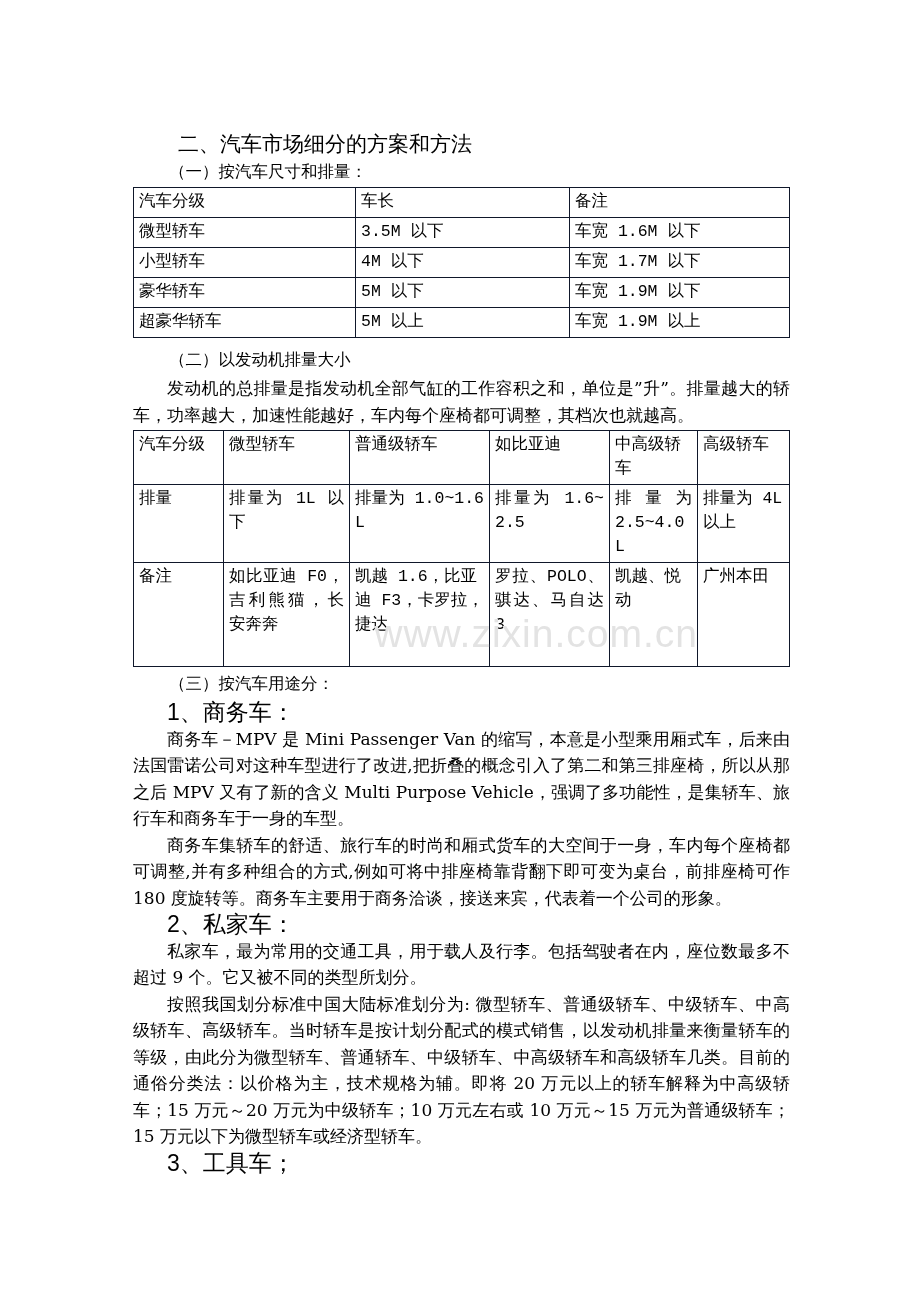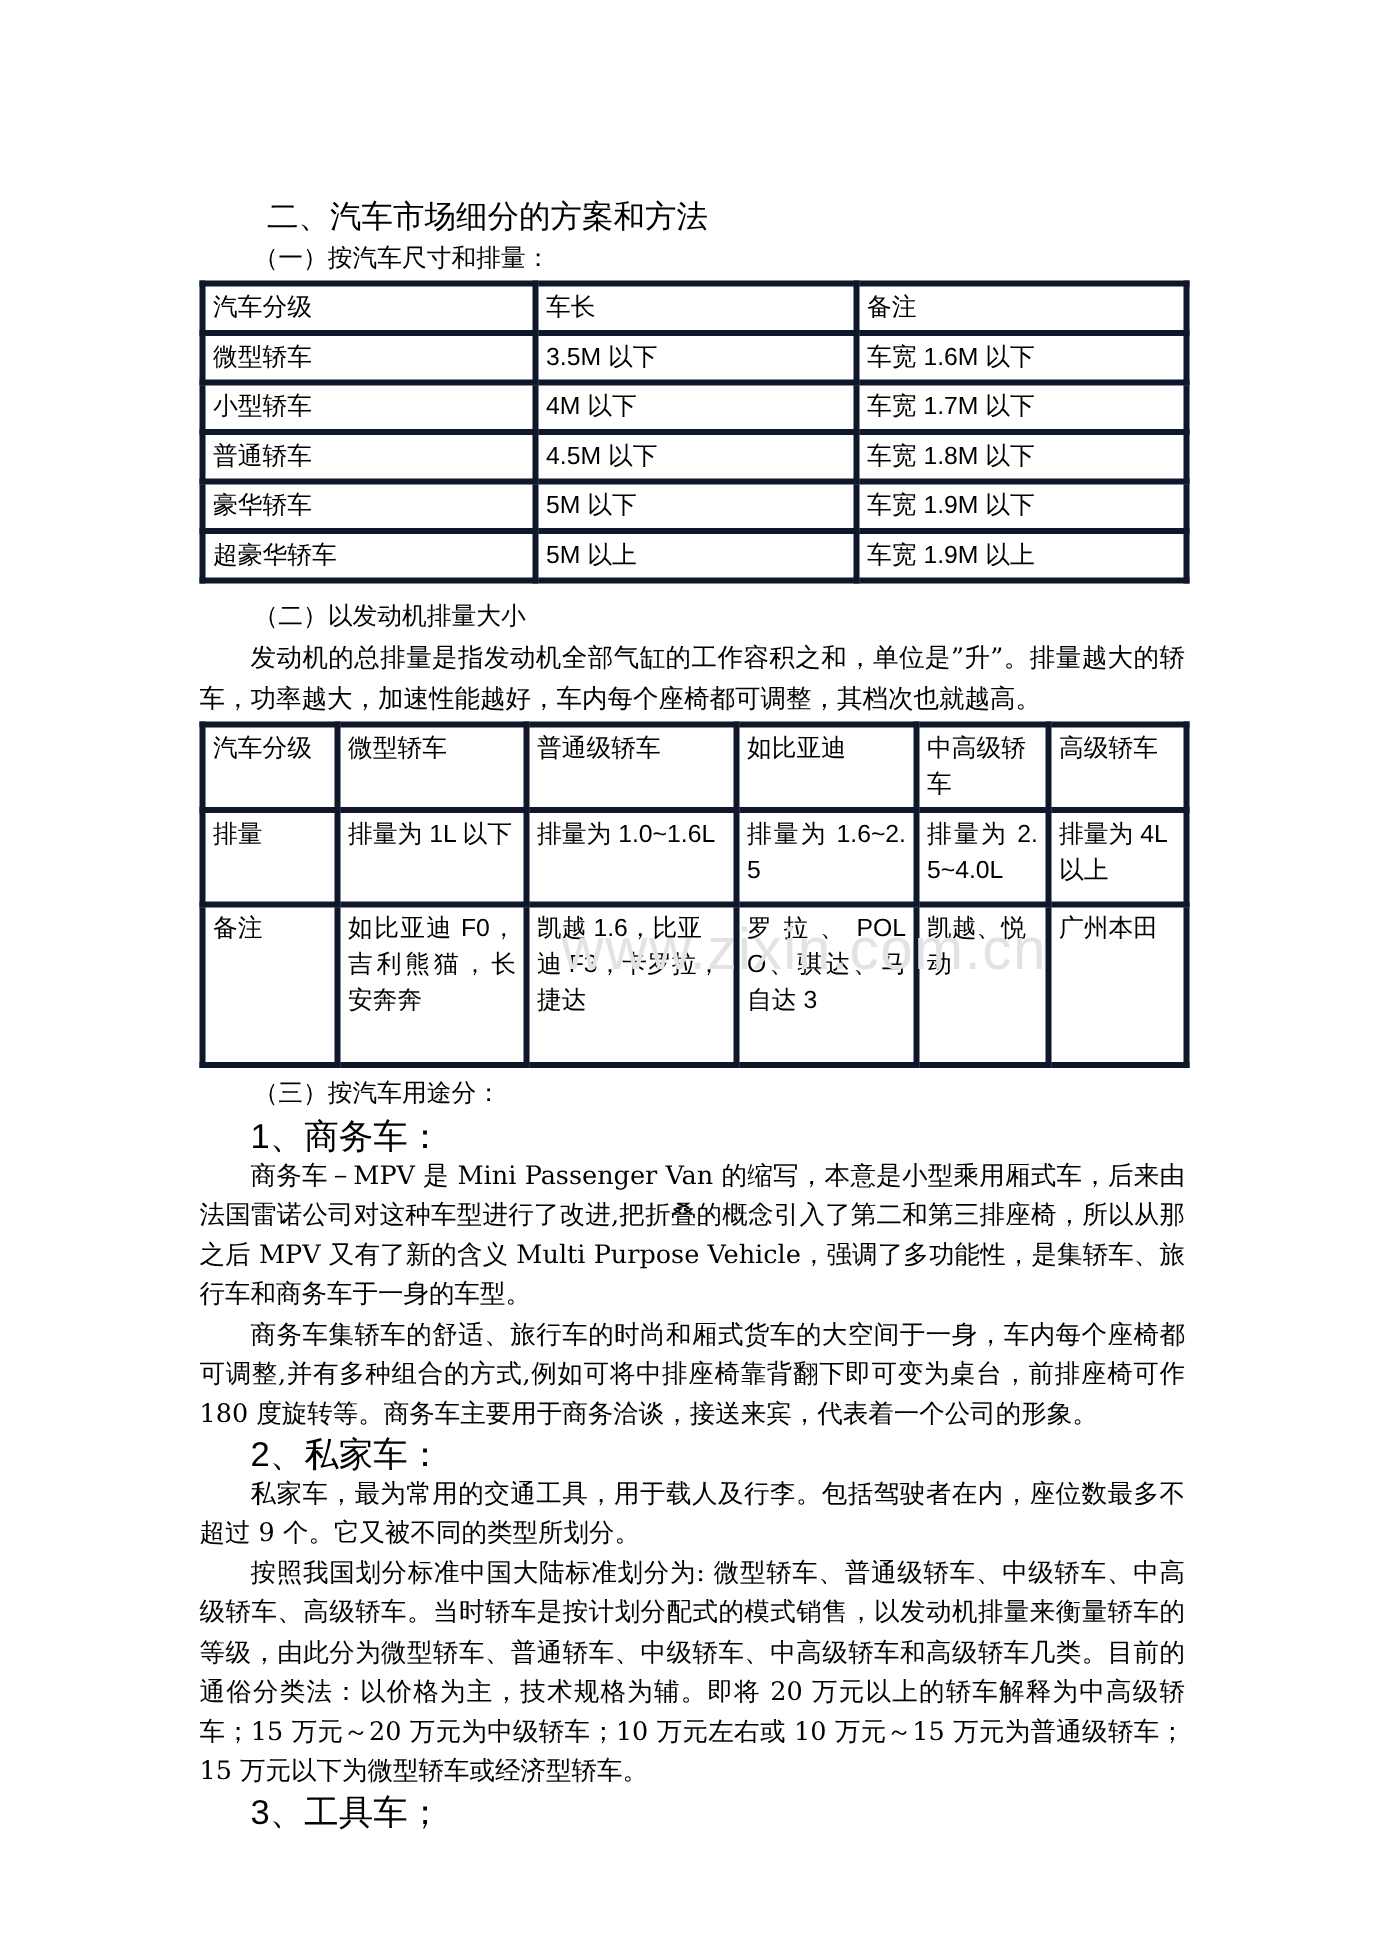--- a/index.html
+++ b/index.html
@@ -88,24 +88,24 @@
 
   table.doc-table {
     border-collapse: collapse;
     width: 656px;
     table-layout: fixed;
     margin: 2px 0 0 0;
     font-size: 16.5px;
     line-height: 24px;
   }
   table.doc-table td {
-    border: 4px solid #0f172a;
+    border: 1px solid #0f172a;
     padding: 2px 5px 3px 5px;
     vertical-align: top;
-    font-family: Liberation Sans, sans-serif;
+    font-family: Liberation Mono, monospace;
     word-break: break-all;
   }
 
   
   #table-sizes td { height: 24px; }
   #table-sizes col.c1 { width: 222px; }
   #table-sizes col.c2 { width: 214px; }
   #table-sizes col.c3 { width: 220px; }
 
   
@@ -153,25 +153,20 @@
         </tr>
         <tr>
           <td>微型轿车</td>
           <td>3.5M 以下</td>
           <td>车宽 1.6M 以下</td>
         </tr>
         <tr>
           <td>小型轿车</td>
           <td>4M 以下</td>
           <td>车宽 1.7M 以下</td>
-        </tr>
-        <tr>
-          <td>普通轿车</td>
-          <td>4.5M 以下</td>
-          <td>车宽 1.8M 以下</td>
         </tr>
         <tr>
           <td>豪华轿车</td>
           <td>5M 以下</td>
           <td>车宽 1.9M 以下</td>
         </tr>
         <tr>
           <td>超豪华轿车</td>
           <td>5M 以上</td>
           <td>车宽 1.9M 以上</td>

